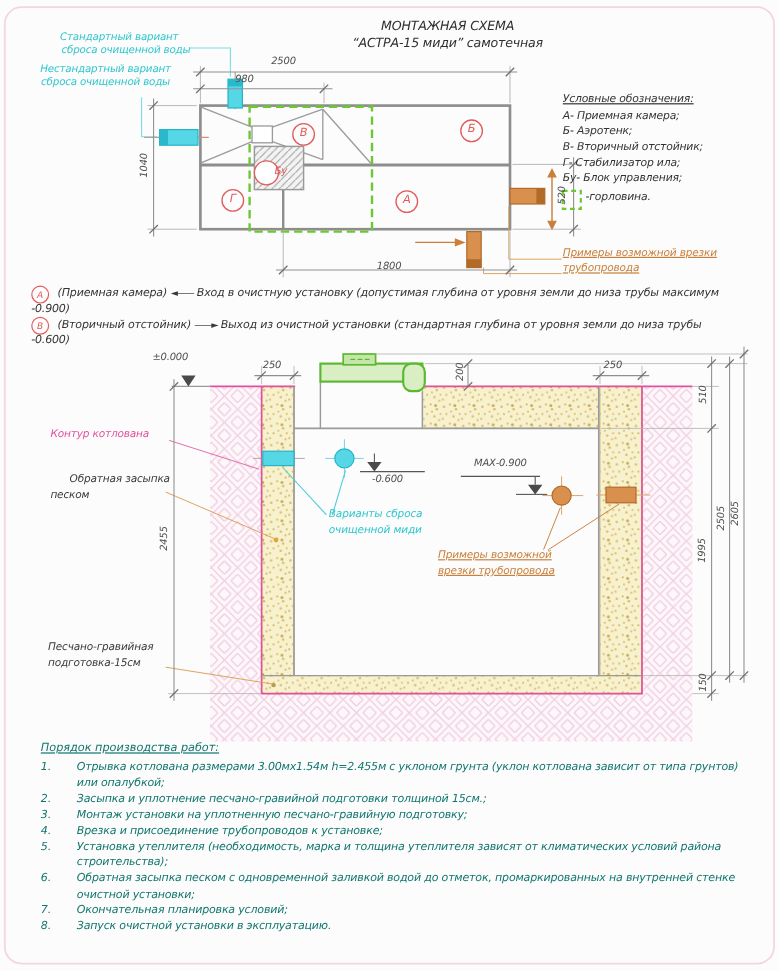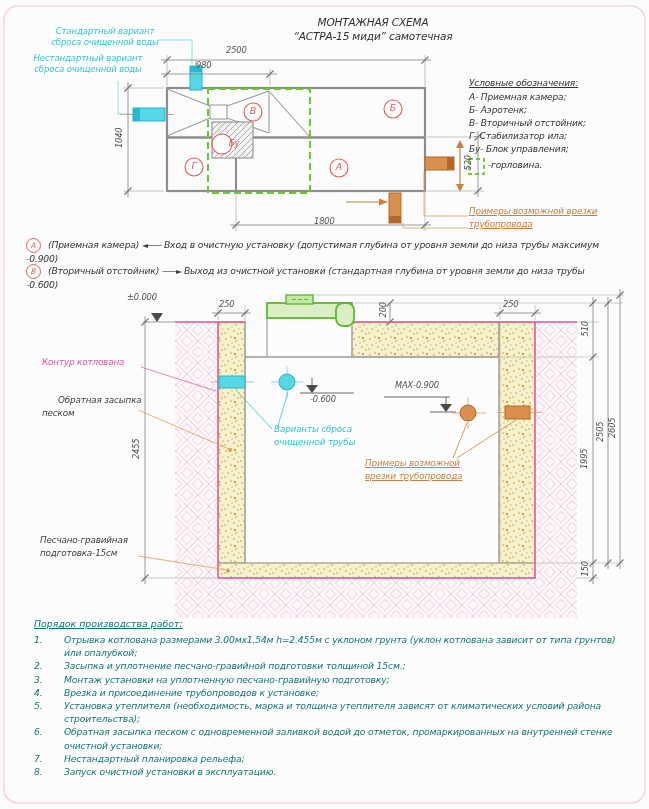--- a/index.html
+++ b/index.html
@@ -278,21 +278,21 @@
           <line x1="616.5" y1="566.5" x2="623.5" y2="559.5"></line>
       <line x1="141.5" y1="325.5" x2="148.5" y2="318.5"></line>
           <line x1="141.5" y1="581.5" x2="148.5" y2="574.5"></line>
     </g>
   </g>
 </svg>
 
 <div class="t title" style="left:288px;top:16px;width:170px;">МОНТАЖНАЯ СХЕМА</div>
 <div class="t title" style="left:270px;top:30px;width:206px;">“АСТРА-15 миди” самотечная</div>
 
-<div class="t cyan small" style="left:50px;top:27px;width:110px;text-align:center;">Стандартный вариант</div>
+<div class="t cyan small" style="left:50px;top:27px;width:110px;">Стандартный вариант</div>
 <div class="t cyan small" style="left:50px;top:38px;width:110px;text-align:center;">сброса очищенной воды</div>
 <div class="t cyan small" style="left:24px;top:54px;width:128px;text-align:center;">Нестандартный вариант</div>
 <div class="t cyan small" style="left:24px;top:65px;width:128px;text-align:center;">сброса очищенной воды</div>
 
 <div class="t dim" style="left:226px;top:46px;">2500</div>
 <div class="t dim" style="left:196px;top:61px;">980</div>
 <div class="t dim rot" style="left:100px;top:133px;">1040</div>
 <div class="t dim" style="left:314px;top:217px;">1800</div>
 <div class="t dim rot" style="left:449px;top:158px;">520</div>
 
@@ -338,21 +338,21 @@
 <div class="t dim rot" style="left:117px;top:444px;">2455</div>
 <div class="t dim" style="left:310px;top:395px;">-0.600</div>
 <div class="t dim" style="left:383px;top:381px;padding-left:12px;">МАХ-0.900</div>
 
 <div class="t magenta lbl" style="left:42px;top:357px;">Контур котлована</div>
 <div class="t lbl" style="left:42px;top:395px;margin-left:16px;">Обратная засыпка</div>
 <div class="t lbl" style="left:42px;top:408px;">песком</div>
 <div class="t lbl" style="left:40px;top:535px;">Песчано-гравийная</div>
 <div class="t lbl" style="left:40px;top:548px;">подготовка-15см</div>
 <div class="t cyan lbl" style="left:274px;top:424px;">Варианты сброса</div>
-<div class="t cyan lbl" style="left:274px;top:437px;">очищенной трубы</div>
+<div class="t cyan lbl" style="left:274px;top:437px;">очищенной миди</div>
 <div class="t orange lbl under" style="left:365px;top:458px;">Примеры возможной</div>
 <div class="t orange lbl under" style="left:365px;top:471px;">врезки трубопровода</div>
 
 <div id="worder">
   <div class="wtitle">Порядок производства работ:</div>
   <div class="wrow">
         <div class="wnum">1.</div>
         <div class="wtxt">Отрывка котлована размерами 3.00мх1.54м h=2.455м с уклоном грунта (уклон котлована зависит от типа грунтов) или опалубкой;</div>
       </div>
   <div class="wrow">
@@ -370,21 +370,21 @@
   <div class="wrow">
         <div class="wnum">5.</div>
         <div class="wtxt">Установка утеплителя (необходимость, марка и толщина утеплителя зависят от климатических условий района строительства);</div>
       </div>
   <div class="wrow">
         <div class="wnum">6.</div>
         <div class="wtxt">Обратная засыпка песком с одновременной заливкой водой до отметок, промаркированных на внутренней стенке очистной установки;</div>
       </div>
   <div class="wrow">
         <div class="wnum">7.</div>
-        <div class="wtxt">Нестандартный планировка рельефа;</div>
+        <div class="wtxt">Окончательная планировка условий;</div>
       </div>
   <div class="wrow">
         <div class="wnum">8.</div>
         <div class="wtxt">Запуск очистной установки в эксплуатацию.</div>
       </div>
 </div>
 
 </div>
 
 </body></html>

